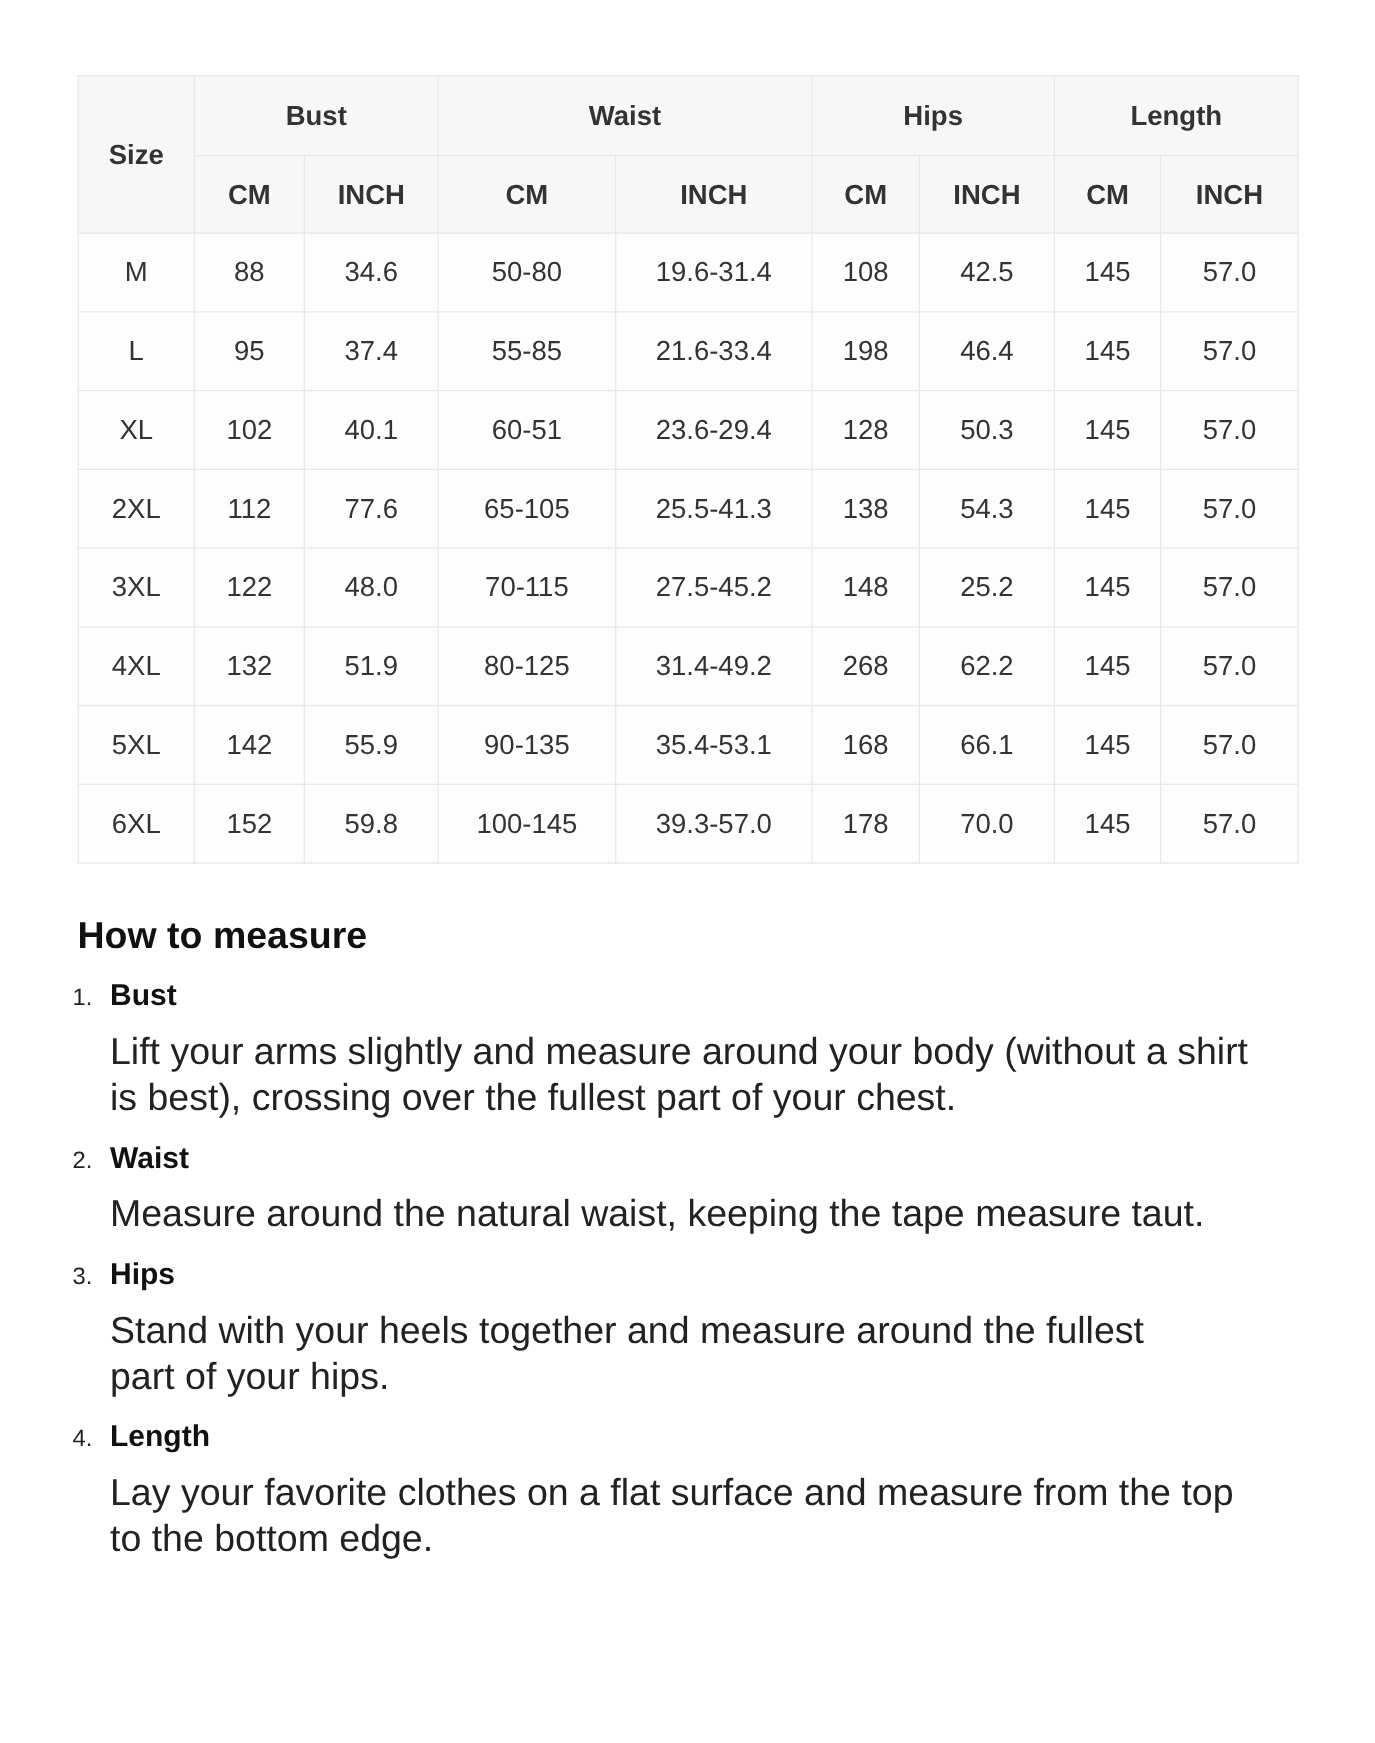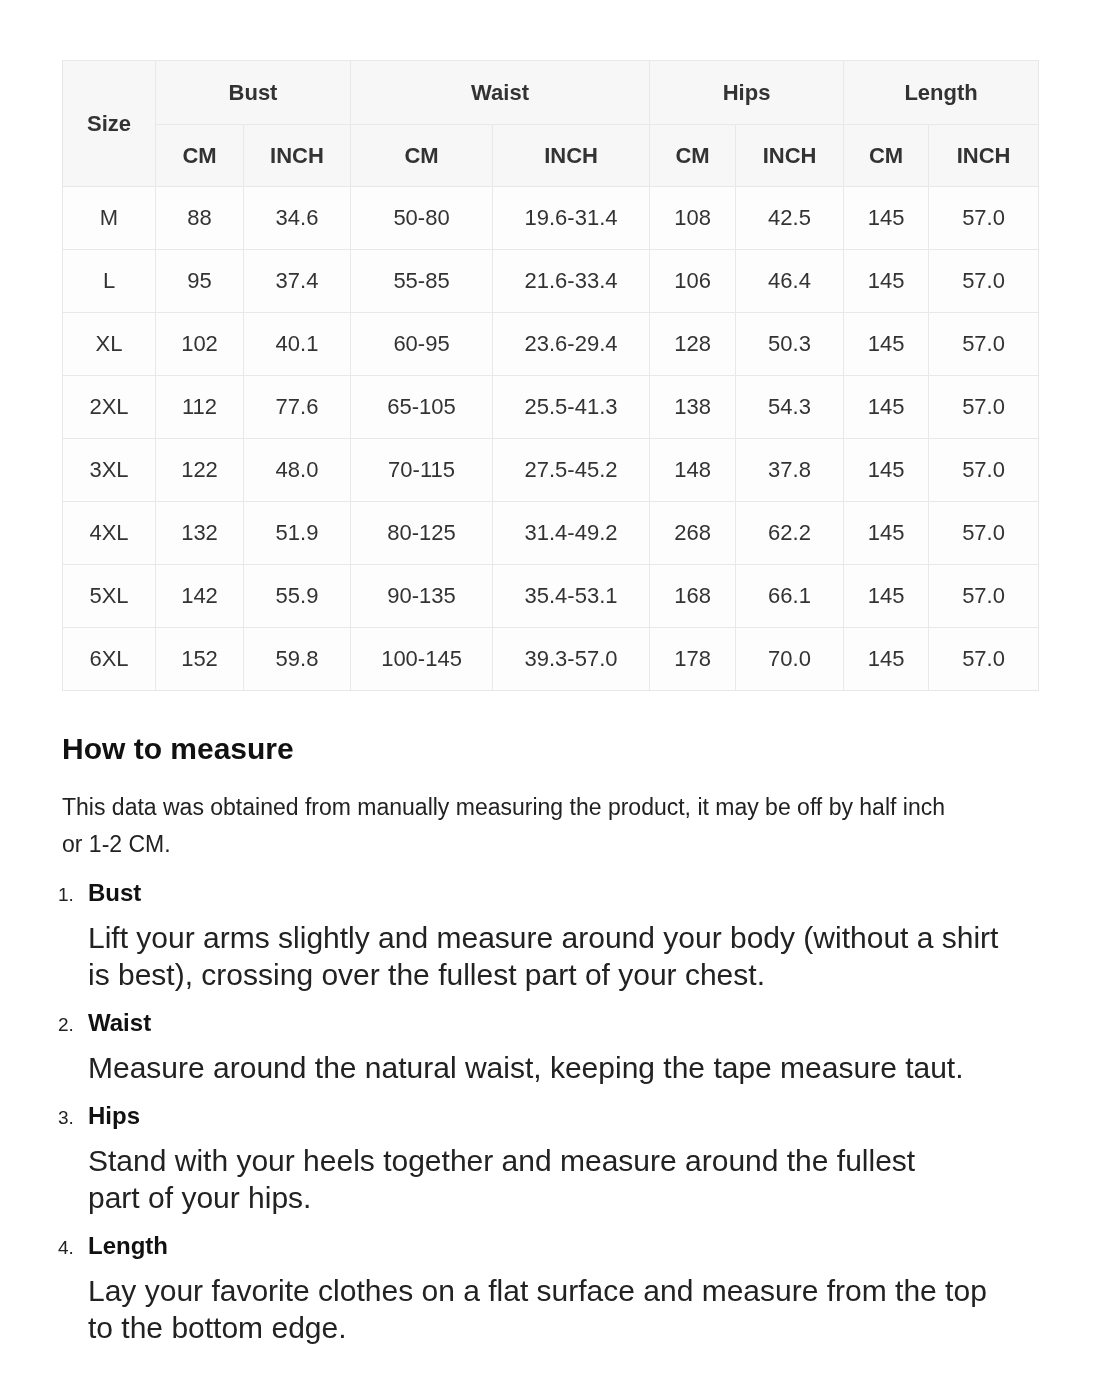--- a/index.html
+++ b/index.html
@@ -144,30 +144,30 @@
           <td>42.5</td>
           <td>145</td>
           <td>57.0</td>
         </tr>
         <tr>
           <td>L</td>
           <td>95</td>
           <td>37.4</td>
           <td>55-85</td>
           <td>21.6-33.4</td>
-          <td>106</td>
+          <td>198</td>
           <td>46.4</td>
           <td>145</td>
           <td>57.0</td>
         </tr>
         <tr>
           <td>XL</td>
           <td>102</td>
           <td>40.1</td>
-          <td>60-95</td>
+          <td>60-51</td>
           <td>23.6-29.4</td>
           <td>128</td>
           <td>50.3</td>
           <td>145</td>
           <td>57.0</td>
         </tr>
         <tr>
           <td>2XL</td>
           <td>112</td>
           <td>77.6</td>
@@ -178,21 +178,21 @@
           <td>145</td>
           <td>57.0</td>
         </tr>
         <tr>
           <td>3XL</td>
           <td>122</td>
           <td>48.0</td>
           <td>70-115</td>
           <td>27.5-45.2</td>
           <td>148</td>
-          <td>37.8</td>
+          <td>25.2</td>
           <td>145</td>
           <td>57.0</td>
         </tr>
         <tr>
           <td>4XL</td>
           <td>132</td>
           <td>51.9</td>
           <td>80-125</td>
           <td>31.4-49.2</td>
           <td>268</td>
@@ -219,21 +219,20 @@
           <td>39.3-57.0</td>
           <td>178</td>
           <td>70.0</td>
           <td>145</td>
           <td>57.0</td>
         </tr>
       </tbody>
   </table>
 
   <h2 class="howto-heading">How to measure</h2>
-  <p class="howto-intro">This data was obtained from manually measuring the product, it may be off by half inch or 1-2 CM.</p>
 
   <div class="steps">
       <div class="step">
         <div class="step-title-row">
           <span class="step-number">1.</span>
           <span class="step-title">Bust</span>
         </div>
         <p class="step-desc w930">Lift your arms slightly and measure around your body (without a shirt is best), crossing over the fullest part of your chest.</p>
       </div>
       <div class="step">

